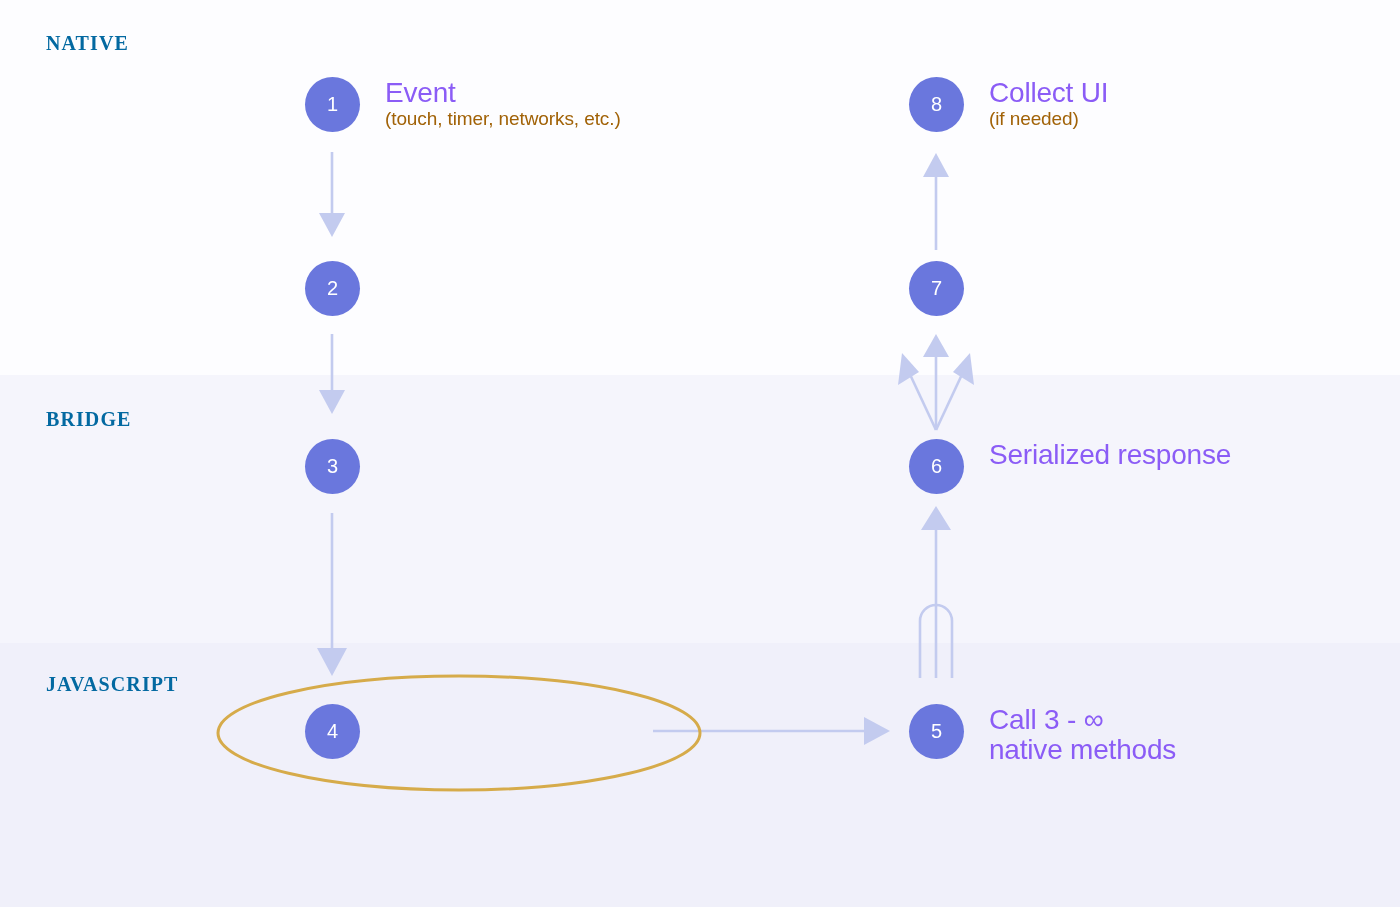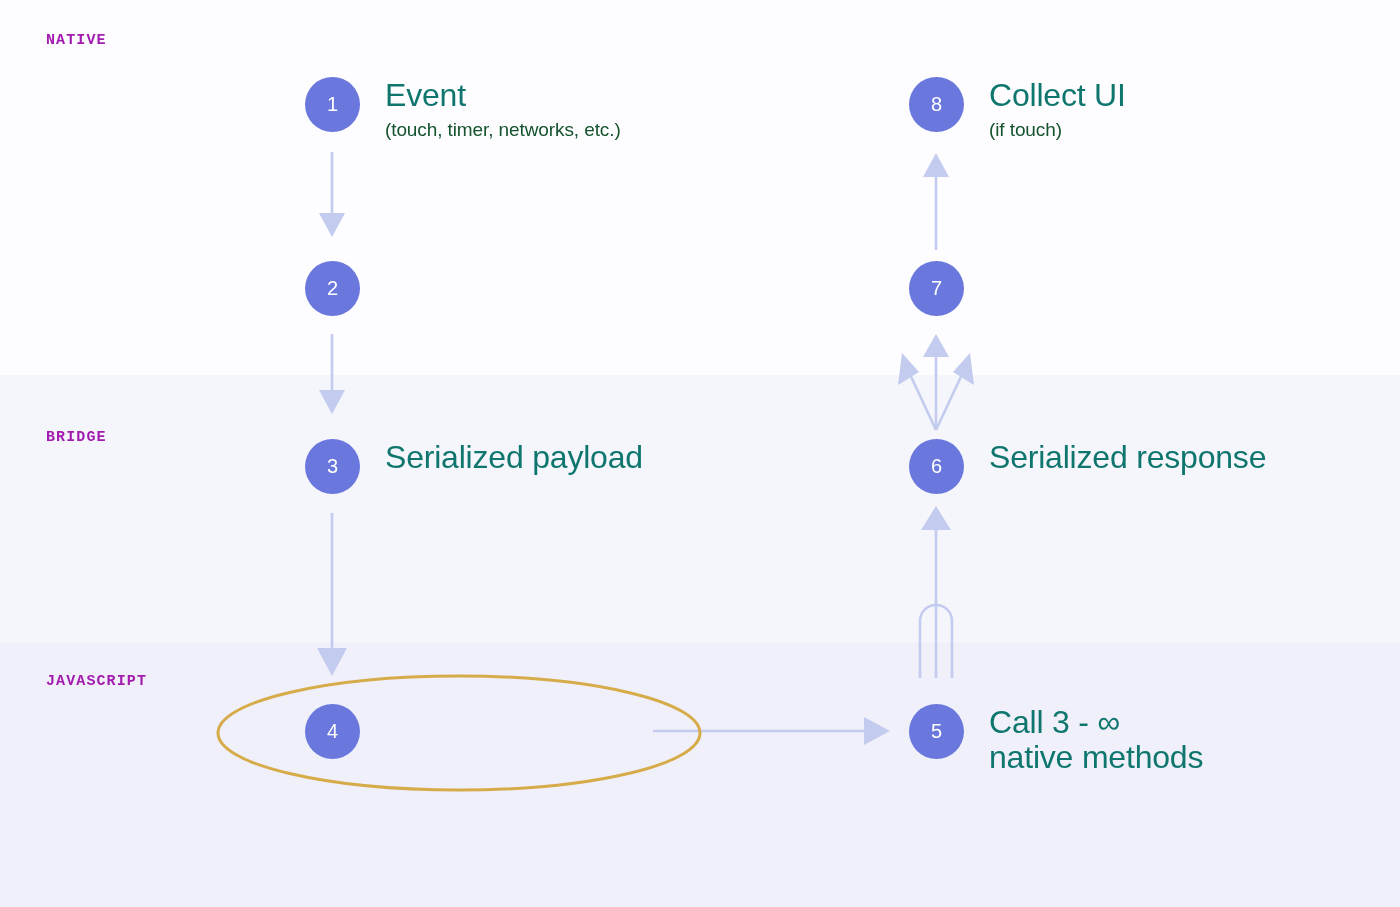--- a/index.html
+++ b/index.html
@@ -14,60 +14,59 @@
 
   
   .band { position:absolute; left:0; width:1400px; }
   #band-native     { top:0px;   height:375px; background:#fdfdff; }
   #band-bridge     { top:375px; height:268px; background:#f5f5fc; }
   #band-javascript { top:643px; height:264px; background:#f0f0fa; }
 
   .band-label {
     position:absolute;
     left:46px;
-    font-size:15px;
+    font-size:20px;
     font-weight:700;
     letter-spacing:1.1px;
-    color:#a21caf;
-    font-family:Liberation Mono, monospace;
+    color:#0369a1;
+    font-family:Liberation Serif, serif;
     white-space:nowrap;
   }
   #label-native     { top:32px; }
-  #label-bridge     { top:408px;margin-top:21px; }
+  #label-bridge     { top:408px; }
   #label-javascript { top:673px; }
 
   
   #overlay { position:absolute; left:0; top:0; width:1400px; height:907px; pointer-events:none; }
 
   
   .step { position:absolute; display:flex; align-items:flex-start; }
   .badge {
     width:55px; height:55px; border-radius:50%;
     background:#6a77dd;
     color:#ffffff;
     font-size:20px; font-weight:500;
     display:flex; align-items:center; justify-content:center;
     flex:0 0 55px;
     font-family:"Liberation Sans", sans-serif;
   }
   .labels { margin-left:25px; padding-top:1px; }
   .title {
-    font-size:32px;
+    font-size:28px;
     font-weight:400;
-    color:#0f766e;
+    color:#8b5cf6;
     line-height:1.08;
     white-space:pre-line;
     letter-spacing:-0.2px;
     font-family:"Liberation Sans", sans-serif;
   }
   .subtitle {
     font-size:19px;
     font-weight:400;
-    color:#14532d;
-    margin-top:6px;
+    color:#a16207;
     letter-spacing:-0.1px;
     font-family:"Liberation Sans", sans-serif;
   }
   .subtitle:empty { display:none; }
 
   
   #step-1 { left:305px; top:77px; }
   #step-2 { left:305px; top:261px; }
   #step-3 { left:305px; top:439px; }
   #step-4 { left:305px; top:704px; }
@@ -148,24 +147,20 @@
       <div class="subtitle">(touch, timer, networks, etc.)</div>
     </div>
   </div>
 
   <div class="step" id="step-2">
     <div class="badge">2</div>
   </div>
 
   <div class="step" id="step-3">
     <div class="badge">3</div>
-    <div class="labels">
-      <div class="title">Serialized payload</div>
-
-    </div>
   </div>
 
   <div class="step" id="step-4">
     <div class="badge">4</div>
   </div>
 
   <div class="step" id="step-5">
     <div class="badge">5</div>
     <div class="labels">
       <div class="title">Call 3 - ∞
@@ -183,17 +178,17 @@
   </div>
 
   <div class="step" id="step-7">
     <div class="badge">7</div>
   </div>
 
   <div class="step" id="step-8">
     <div class="badge">8</div>
     <div class="labels">
       <div class="title">Collect UI</div>
-      <div class="subtitle">(if touch)</div>
+      <div class="subtitle">(if needed)</div>
     </div>
   </div>
 
 </div>
 
 </body></html>

